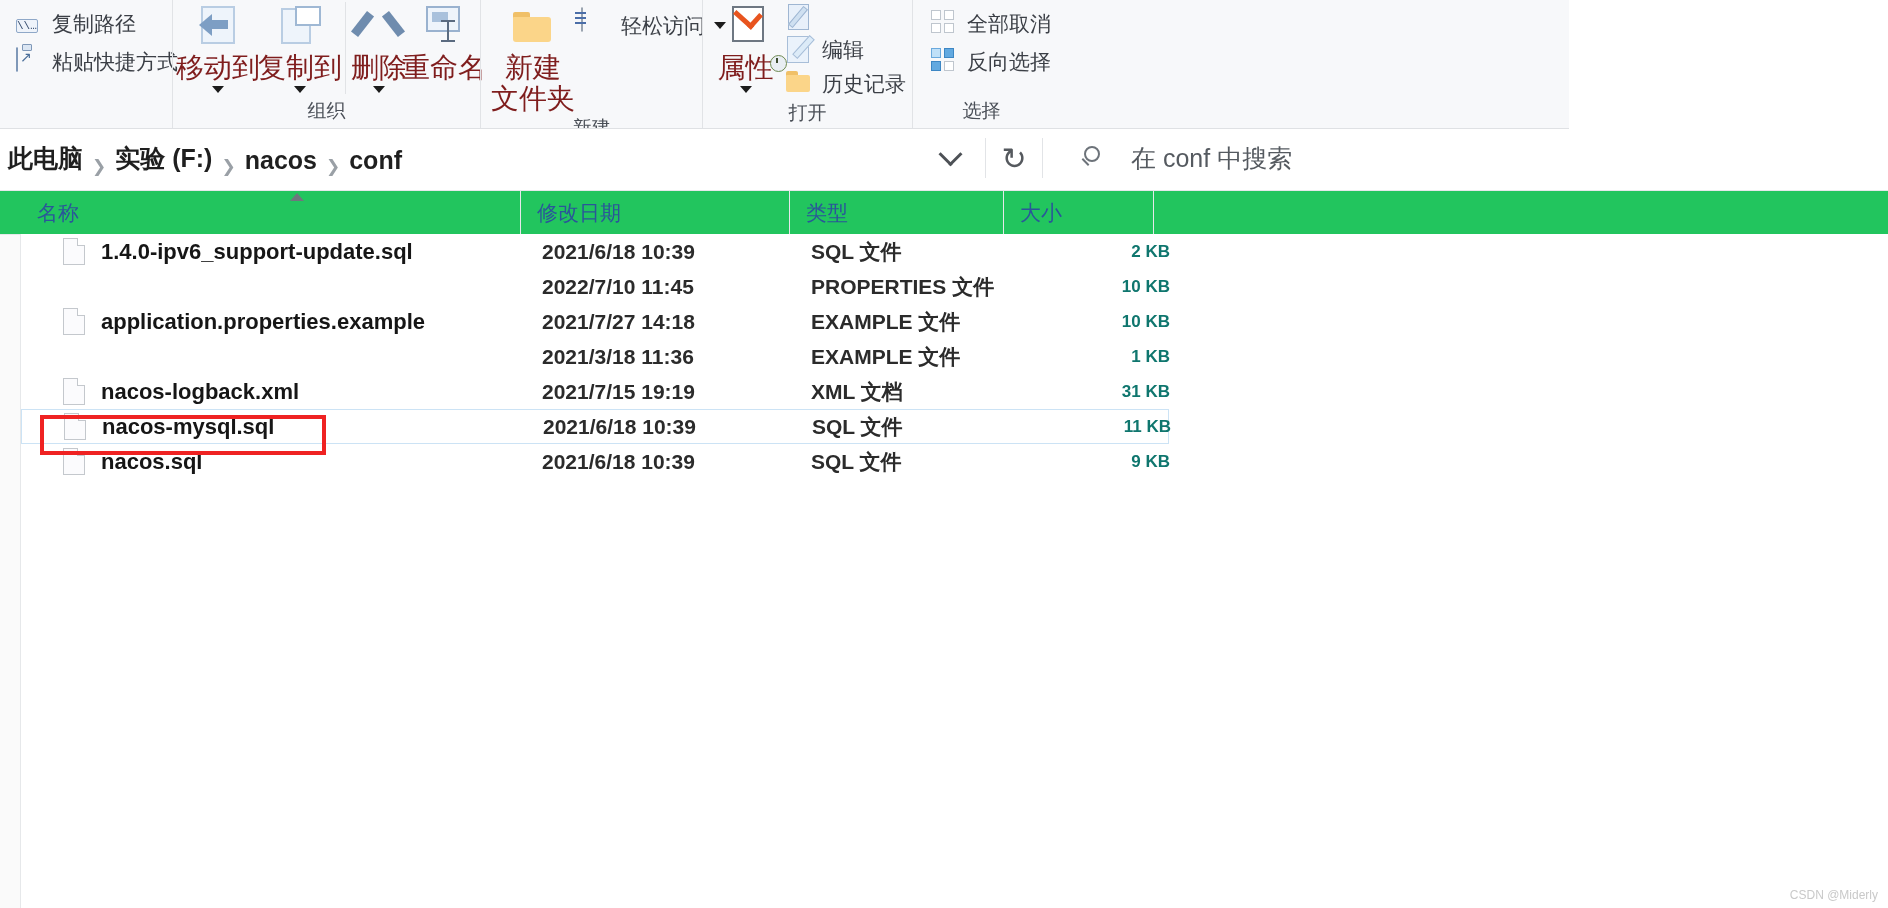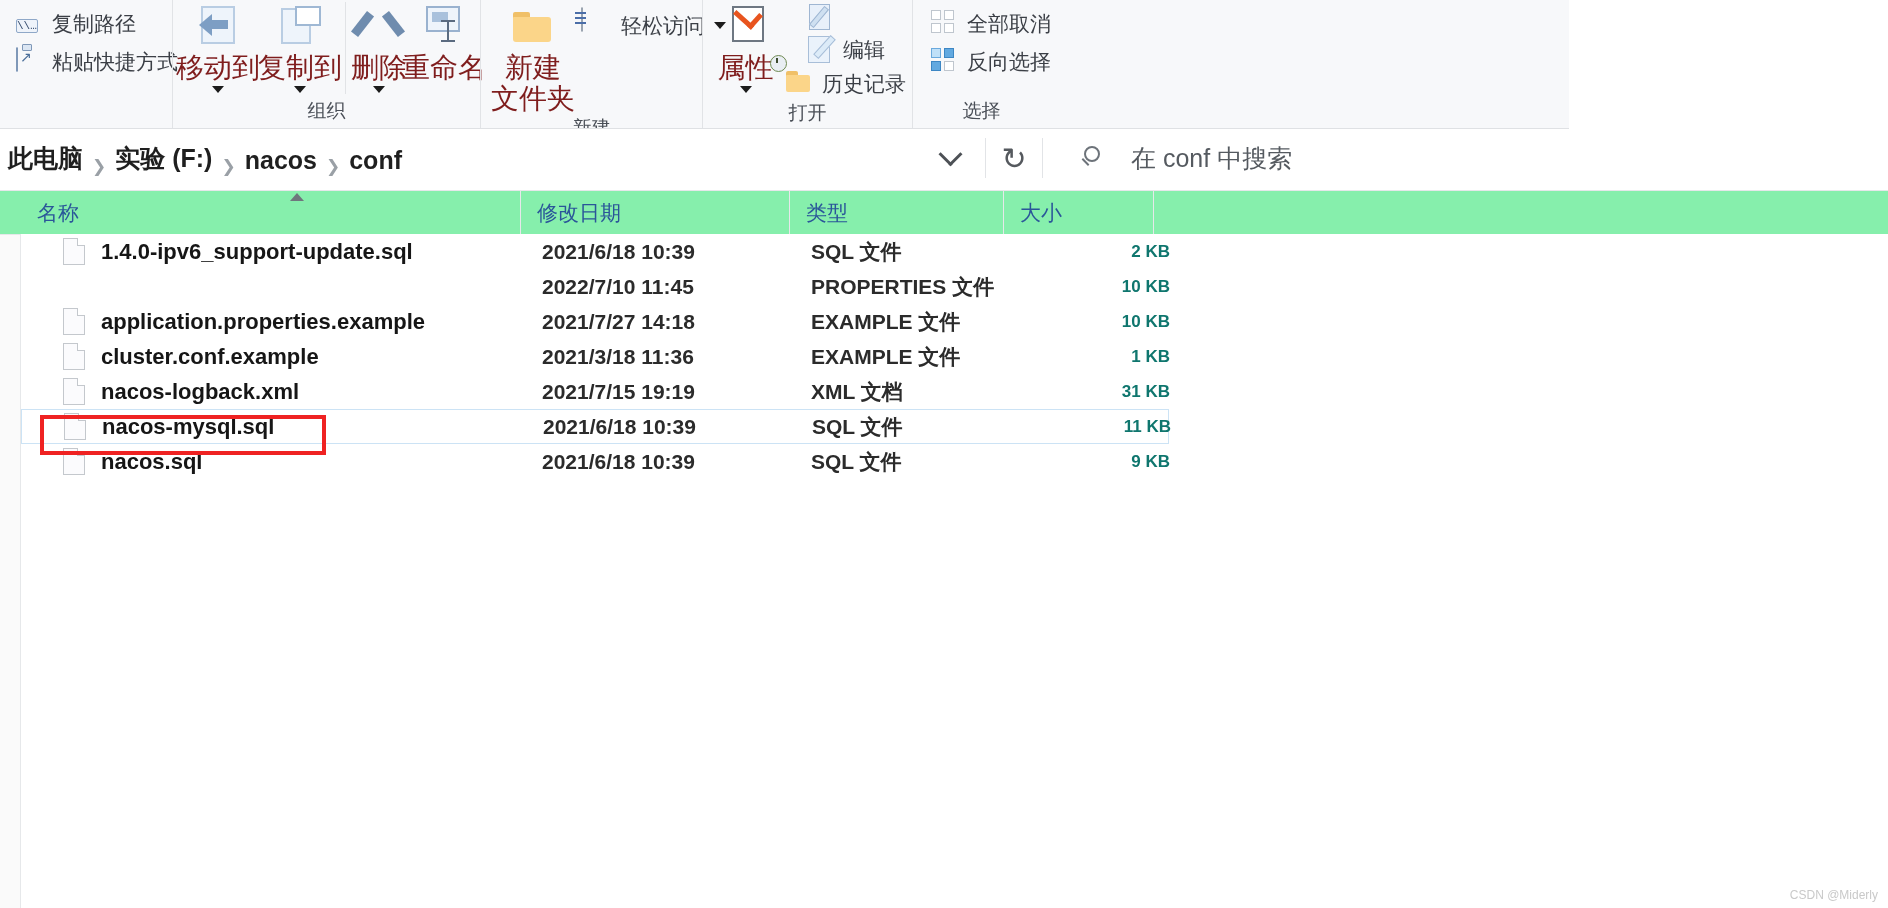--- a/index.html
+++ b/index.html
@@ -411,21 +411,21 @@
     color: #555a60;
     white-space: nowrap;
   }
 
   
   .headerrow {
     position: absolute;
     left: 0; top: 190px;
     width: 1888px;
     height: 43px;
-    background: #86efac;
+    background: #22c55e;
     border-bottom: 1px solid #e6e8ea;
     border-top: 1px solid #e6e8ea;
   }
   .nav-gutter {
     position: absolute; left: 0; top: 190px;
     width: 20px; height: 718px;
     background: #fafafa;
     border-right: 1px solid #e6e8ea;
   }
   .gutter-caret {
@@ -652,21 +652,21 @@
       <div class="cmd-lg" style="width:72px;">
         <span class="bigico">
           <span class="ic-properties">
               <span class="box"></span>
               <span class="check"></span>
             </span>
         </span>
         <span class="txt">属性</span>
         <span class="caret"></span>
       </div>
-      <div style="display:flex;flex-direction:column;padding-top:0px;align-items:center;">
+      <div style="display:flex;flex-direction:column;padding-top:0px;">
         <div class="cmd-sm" style="height:30px;">
           <span class="ico"><span class="ic-open"><span class="pg"></span><span class="pen"></span></span></span>
           <span class="txt" style="visibility:hidden">打开</span>
         </div>
         <div class="cmd-sm" style="height:34px;">
           <span class="ico"><span class="ic-edit"><span class="pg"></span><span class="pen"></span></span></span>
           <span class="txt">编辑</span>
         </div>
         <div class="cmd-sm" style="height:34px;">
           <span class="ico"><span class="ic-history"><span class="ftab"></span><span class="fbody"></span><span class="clock"></span></span></span>
@@ -762,24 +762,20 @@
     <div class="c-name">
       <span class="fileicon"></span>
       <span class="fname">application.properties.example</span>
     </div>
     <div class="c-date">2021/7/27 14:18</div>
     <div class="c-type">EXAMPLE 文件</div>
     <div class="c-size">10 KB</div>
   </div>
 
   <div class="row">
-    <div class="c-name">
-      <span class="fileicon"></span>
-      <span class="fname">cluster.conf.example</span>
-    </div>
     <div class="c-date">2021/3/18 11:36</div>
     <div class="c-type">EXAMPLE 文件</div>
     <div class="c-size">1 KB</div>
   </div>
 
   <div class="row">
     <div class="c-name">
       <span class="fileicon"></span>
       <span class="fname">nacos-logback.xml</span>
     </div>

